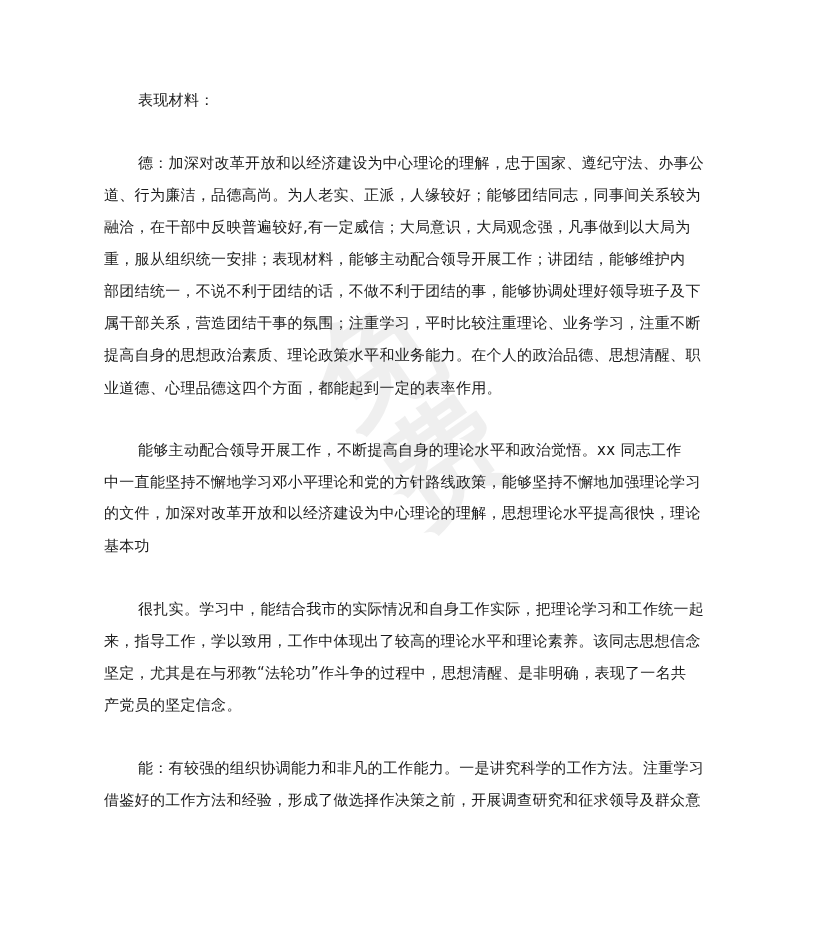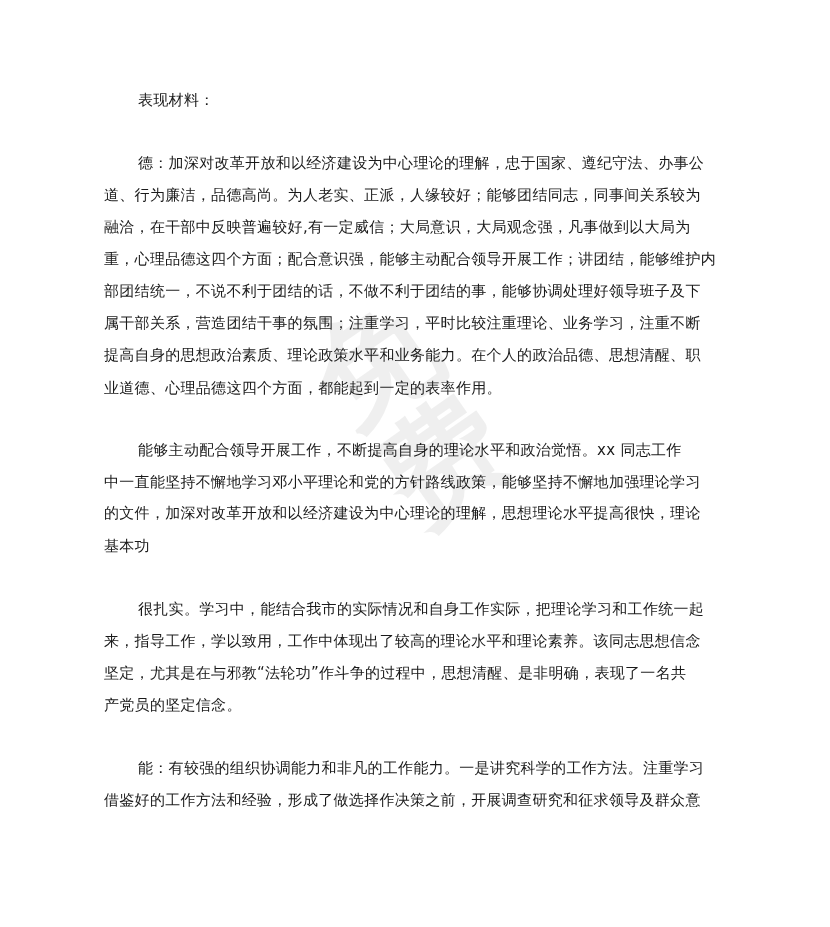--- a/index.html
+++ b/index.html
@@ -18,21 +18,21 @@
 
 <div class="watermark">免费</div>
 
 <div class="page">
   <div class="line indent" style="top:90px">表现材料：</div>
 
   <div>
     <div class="line indent" style="top:153px">德：加深对改革开放和以经济建设为中心理论的理解，忠于国家、遵纪守法、办事公</div>
     <div class="line" style="top:185px">道、行为廉洁，品德高尚。为人老实、正派，人缘较好；能够团结同志，同事间关系较为</div>
     <div class="line" style="top:217px">融洽，在干部中反映普遍较好,有一定威信；大局意识，大局观念强，凡事做到以大局为</div>
-    <div class="line" style="top:249px">重，心理品德这四个方面；配合意识强，能够主动配合领导开展工作；讲团结，能够维护内</div>
+    <div class="line" style="top:249px">重，服从组织统一安排；表现材料，能够主动配合领导开展工作；讲团结，能够维护内</div>
     <div class="line" style="top:281px">部团结统一，不说不利于团结的话，不做不利于团结的事，能够协调处理好领导班子及下</div>
     <div class="line" style="top:313px">属干部关系，营造团结干事的氛围；注重学习，平时比较注重理论、业务学习，注重不断</div>
     <div class="line" style="top:345px">提高自身的思想政治素质、理论政策水平和业务能力。在个人的政治品德、思想清醒、职</div>
     <div class="line" style="top:378px">业道德、心理品德这四个方面，都能起到一定的表率作用。</div>
   </div>
 
   <div>
     <div class="line indent" style="top:440px">能够主动配合领导开展工作，不断提高自身的理论水平和政治觉悟。xx 同志工作</div>
     <div class="line" style="top:472px">中一直能坚持不懈地学习邓小平理论和党的方针路线政策，能够坚持不懈地加强理论学习</div>
     <div class="line" style="top:503px">的文件，加深对改革开放和以经济建设为中心理论的理解，思想理论水平提高很快，理论</div>

